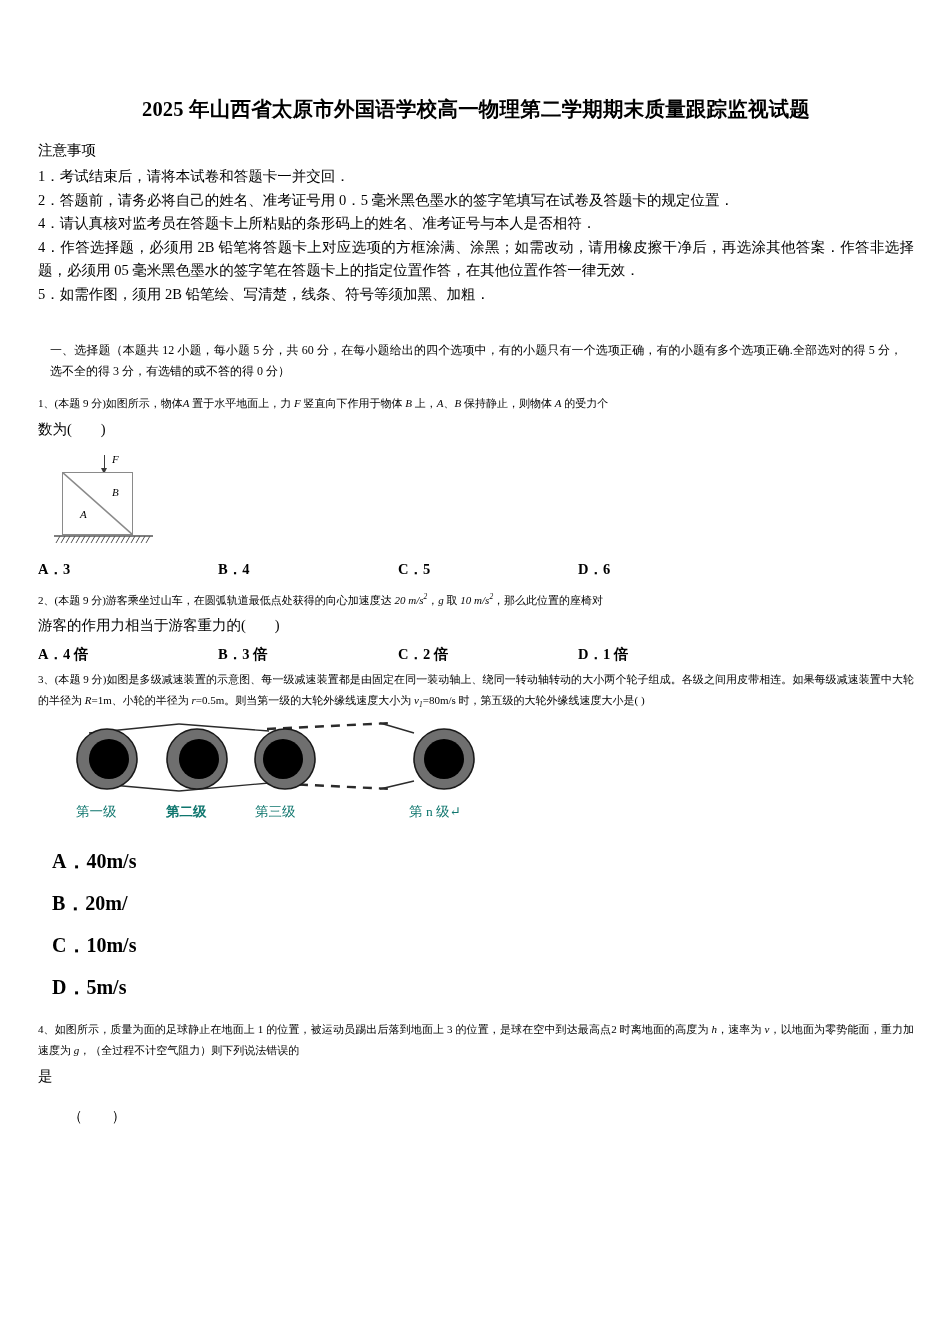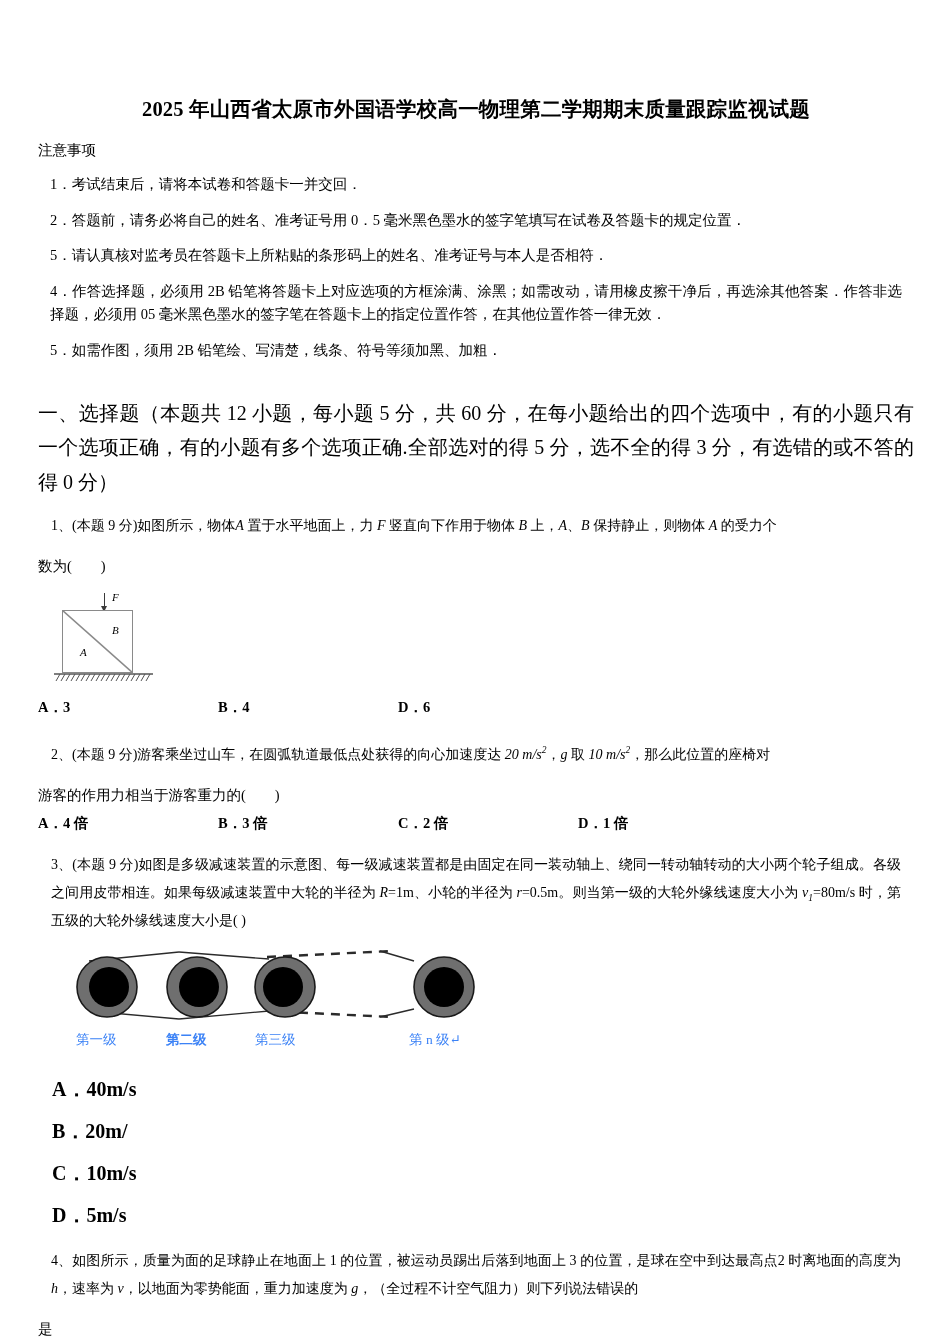--- a/index.html
+++ b/index.html
@@ -37,35 +37,35 @@
   }
   .notice-head {
     font-size: 14.5px;
     font-weight: normal;
     margin: 0 0 4px 0;
     line-height: 1.55;
   }
   .notice-item {
     font-size: 14.5px;
     line-height: 1.62;
-    margin: 12px;
+    margin: 0;
     text-align: justify;
   }
   .gap-lg { height: 22px; }
   .gap-sm { height: 6px; }
   .section-head {
-    font-size: 20px;
+    font-size: 12px;
     line-height: 1.72;
-    margin: 0;
+    margin: 12px;
     text-align: justify;
   }
   .question {
-    font-size: 14px;
+    font-size: 11px;
     line-height: 1.95;
-    margin: 13px;
+    margin: 0;
     text-align: justify;
   }
   .q-cont {
     font-size: 14.5px;
     line-height: 1.95;
     margin: 0;
   }
   .options-row {
     display: flex;
     font-size: 14.5px;
@@ -173,37 +173,37 @@
     position: relative;
     width: 430px;
     height: 130px;
     margin: 6px 0 2px 24px;
   }
   .fig2 svg { position: absolute; left: 0; top: 0; }
   .fig2 .cap {
     position: absolute;
     top: 84px;
     font-size: 13.5px;
-    color: #3b82f6;
+    color: #0f766e;
     white-space: nowrap;
   }
 </style>
 </head>
 <body>
 
 <div class="page">
   <div class="content">
 
     <h1 class="doc-title">2025 年山西省太原市外国语学校高一物理第二学期期末质量跟踪监视试题</h1>
 
     <div class="notice-head">注意事项</div>
 
     <p class="notice-item">1．考试结束后，请将本试卷和答题卡一并交回．</p>
     <p class="notice-item">2．答题前，请务必将自己的姓名、准考证号用 0．5 毫米黑色墨水的签字笔填写在试卷及答题卡的规定位置．</p>
-    <p class="notice-item">5．请认真核对监考员在答题卡上所粘贴的条形码上的姓名、准考证号与本人是否相符．</p>
+    <p class="notice-item">4．请认真核对监考员在答题卡上所粘贴的条形码上的姓名、准考证号与本人是否相符．</p>
     <p class="notice-item">4．作答选择题，必须用 2B 铅笔将答题卡上对应选项的方框涂满、涂黑；如需改动，请用橡皮擦干净后，再选涂其他答案．作答非选择题，必须用 05 毫米黑色墨水的签字笔在答题卡上的指定位置作答，在其他位置作答一律无效．</p>
     <p class="notice-item">5．如需作图，须用 2B 铅笔绘、写清楚，线条、符号等须加黑、加粗．</p>
 
     <div class="gap-lg"></div>
 
     <p class="section-head">一、选择题（本题共 12 小题，每小题 5 分，共 60 分，在每小题给出的四个选项中，有的小题只有一个选项正确，有的小题有多个选项正确.全部选对的得 5 分，选不全的得 3 分，有选错的或不答的得 0 分）</p>
 
     <p class="question"><span>1、</span><span>(本题 9 分)</span><span>如图所示，物体</span><i>A</i><span> 置于水平地面上，力 </span><i>F</i><span> 竖直向下作用于物体 </span><i>B</i><span> 上，</span><i>A</i><span>、</span><i>B</i><span> 保持静止，则物体 </span><i>A</i><span> 的受力个</span></p>
     <p class="q-cont">数为(　　)</p>
 
@@ -238,20 +238,21 @@
           <line x1="82" y1="8" x2="86" y2="1"></line>
             <line x1="87" y1="8" x2="91" y2="1"></line>
           <line x1="92" y1="8" x2="96" y2="1"></line>
         </g>
       </svg>
     </div>
 
     <div class="options-row">
       <span class="opt"><span class="bold">A．</span><span class="bold">3</span></span>
       <span class="opt"><span class="bold">B．</span><span class="bold">4</span></span>
+      <span class="opt"><span class="bold">C．</span><span class="bold">5</span></span>
       <span class="opt"><span class="bold">D．</span><span class="bold">6</span></span>
     </div>
 
     <div class="gap-sm"></div>
 
     <p class="question"><span>2、</span><span>(本题 9 分)</span><span>游客乘坐过山车，在圆弧轨道最低点处获得的向心加速度达 </span><i>20 m/s</i><i class="sup">2</i><span>，</span><i>g</i><span> 取 </span><i>10 m/s</i><i class="sup">2</i><span>，那么此位置的座椅对</span></p>
     <p class="q-cont">游客的作用力相当于游客重力的(　　)</p>
 
     <div class="options-row">
       <span class="opt"><span class="bold">A．</span><span class="bold">4 倍</span></span>

